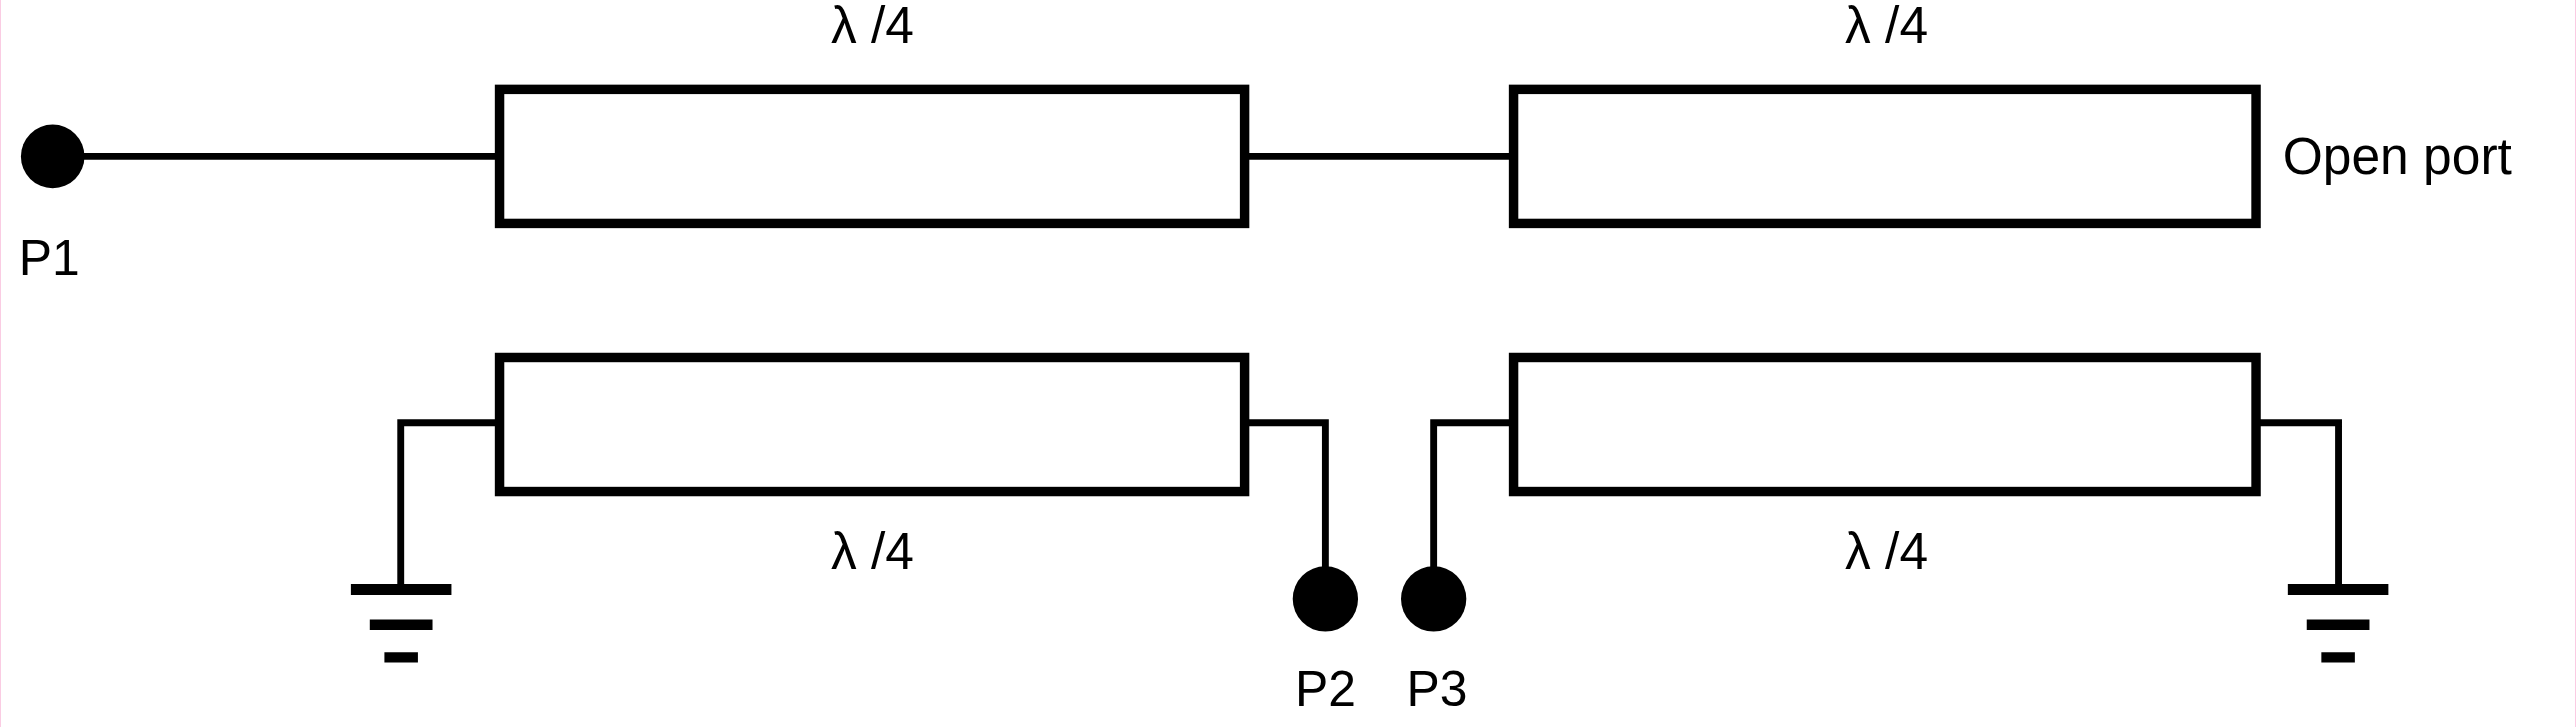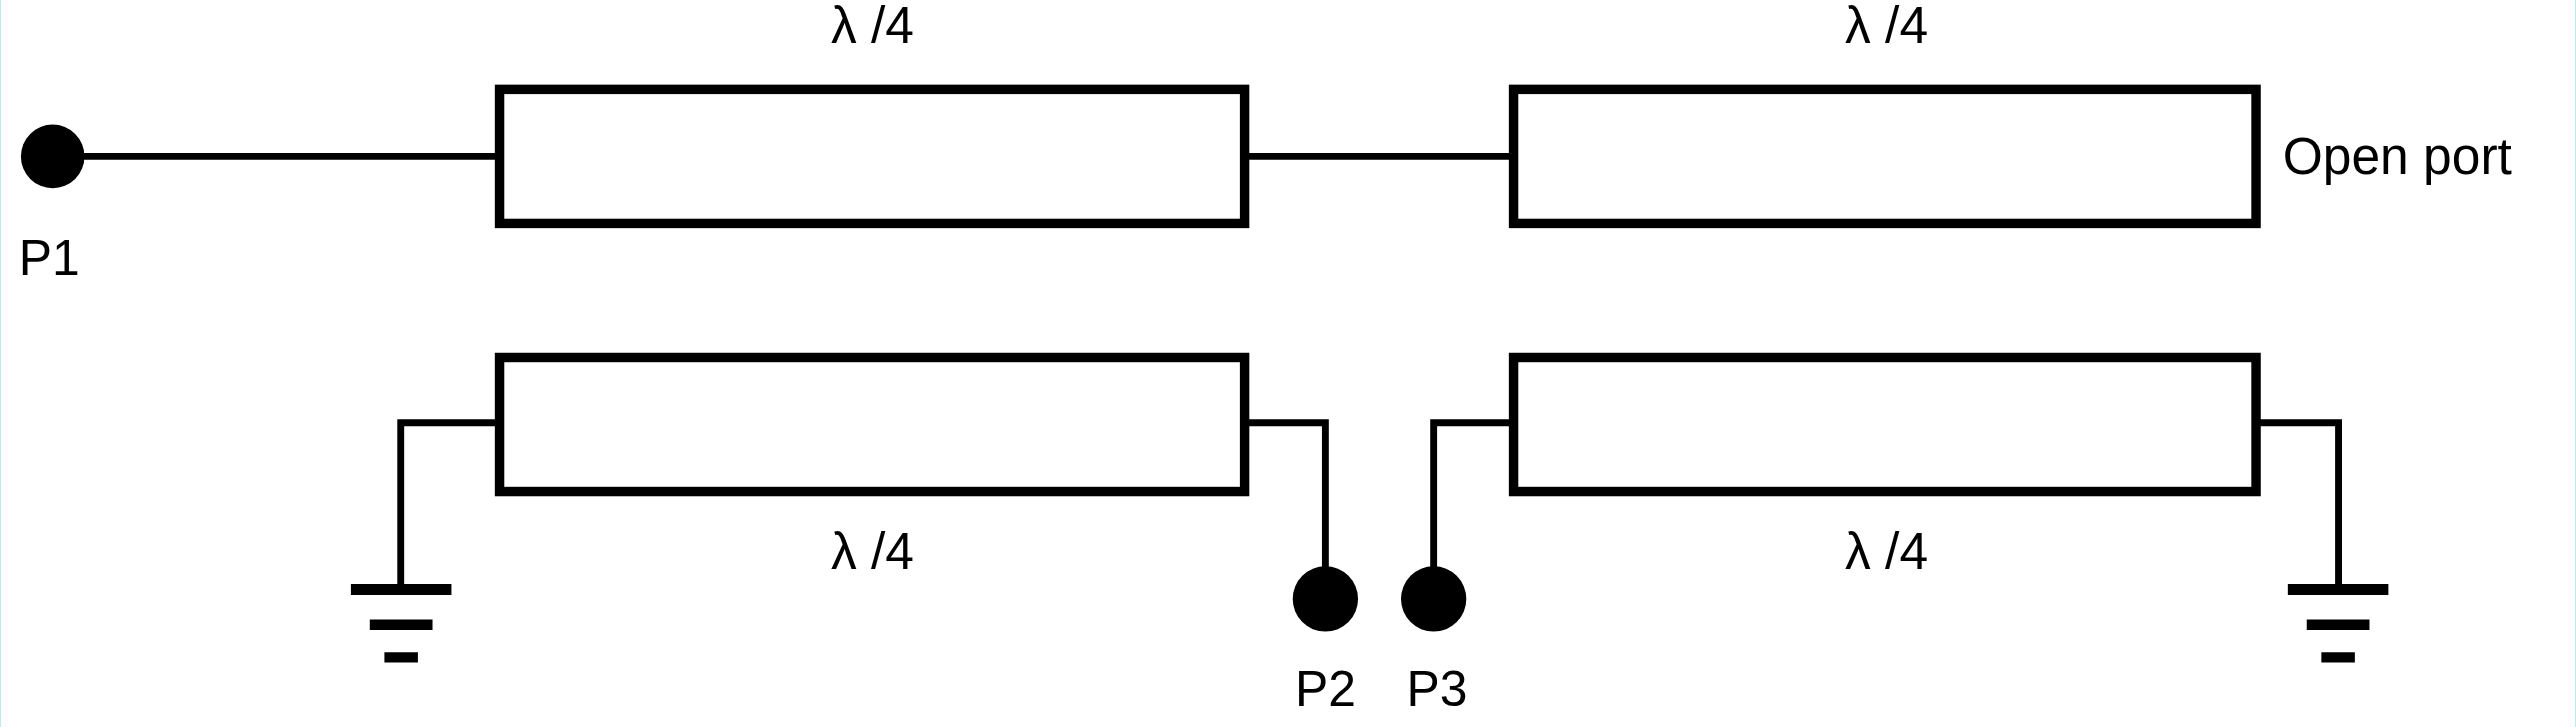--- a/index.html
+++ b/index.html
@@ -10,21 +10,21 @@
   body {
     width: 2576px;
     height: 727px;
     overflow: hidden;
     font-family: "Liberation Sans", sans-serif;
   }
   #diagram-root {
     position: relative;
     width: 2576px;
     height: 727px;
-    background: #14b8a6;
+    background: #ec4899;
   }
   svg#circuit-svg {
     display: block;
     width: 2576px;
     height: 727px;
   }
   .wire {
     stroke: #000000;
     stroke-width: 9;
     fill: none;

